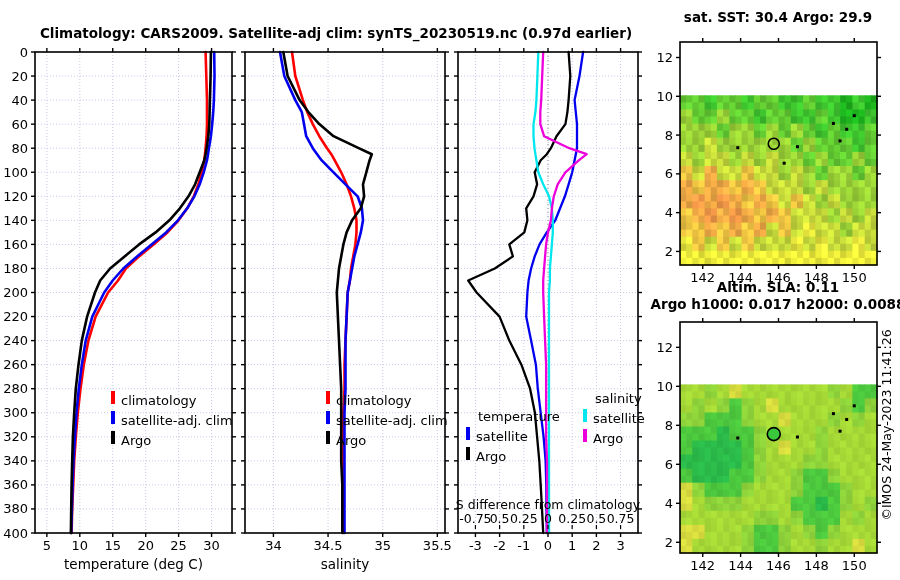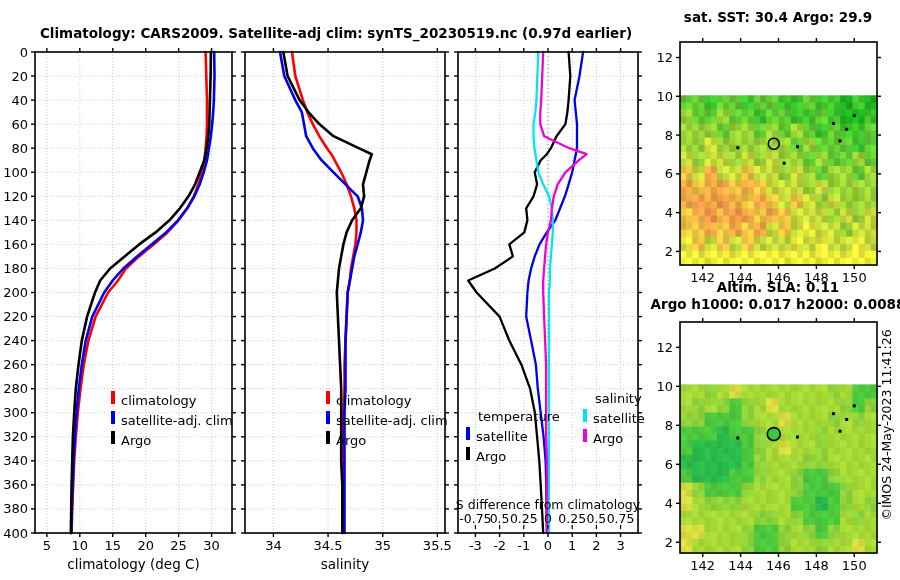--- a/index.html
+++ b/index.html
@@ -1958,21 +1958,21 @@
         <text x="673" y="351.84177215189874" text-anchor="end" font-size="13" font-family="DejaVu Sans, Liberation Sans, sans-serif" fill="#000" font-weight="normal">12</text>
       </g>
     </svg>
 
   <div class="abs title" style="left:30px;top:25px;width:612px;">Climatology: CARS2009. Satellite-adj clim: synTS_20230519.nc (0.97d earlier)</div>
 
   <div class="abs title" style="left:650px;top:9px;width:256px;">sat. SST: 30.4 Argo: 29.9</div>
   <div class="abs title" style="left:650px;top:279px;width:256px;">Altim. SLA: 0.11</div>
   <div class="abs title" style="left:644px;top:296px;width:268px;">Argo h1000: 0.017 h2000: 0.0088</div>
 
-  <div class="abs xlab" style="left:35px;top:556px;width:197px;">climatology (deg C)</div>
+  <div class="abs xlab" style="left:35px;top:556px;width:197px;">temperature (deg C)</div>
   <div class="abs xlab" style="left:245px;top:556px;width:200px;">salinity</div>
 
   <div class="abs legend" style="left:111px;top:391px;">
     <div class="row">
       <span class="mk" style="background-color: rgb(255, 0, 0);"></span>
       <span>climatology</span>
       </div>
     <div class="row">
       <span class="mk" style="background-color: rgb(0, 0, 238);"></span>
       <span>satellite-adj. clim</span>

